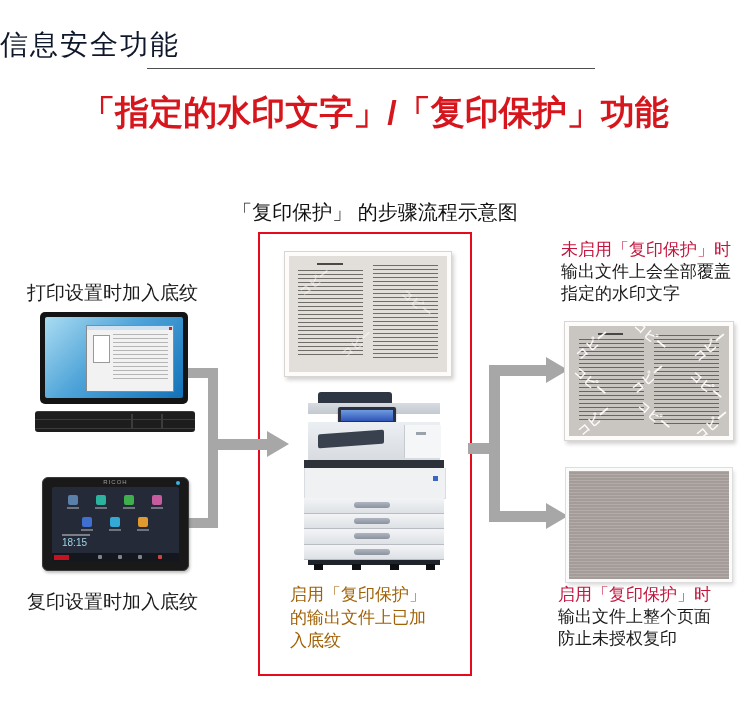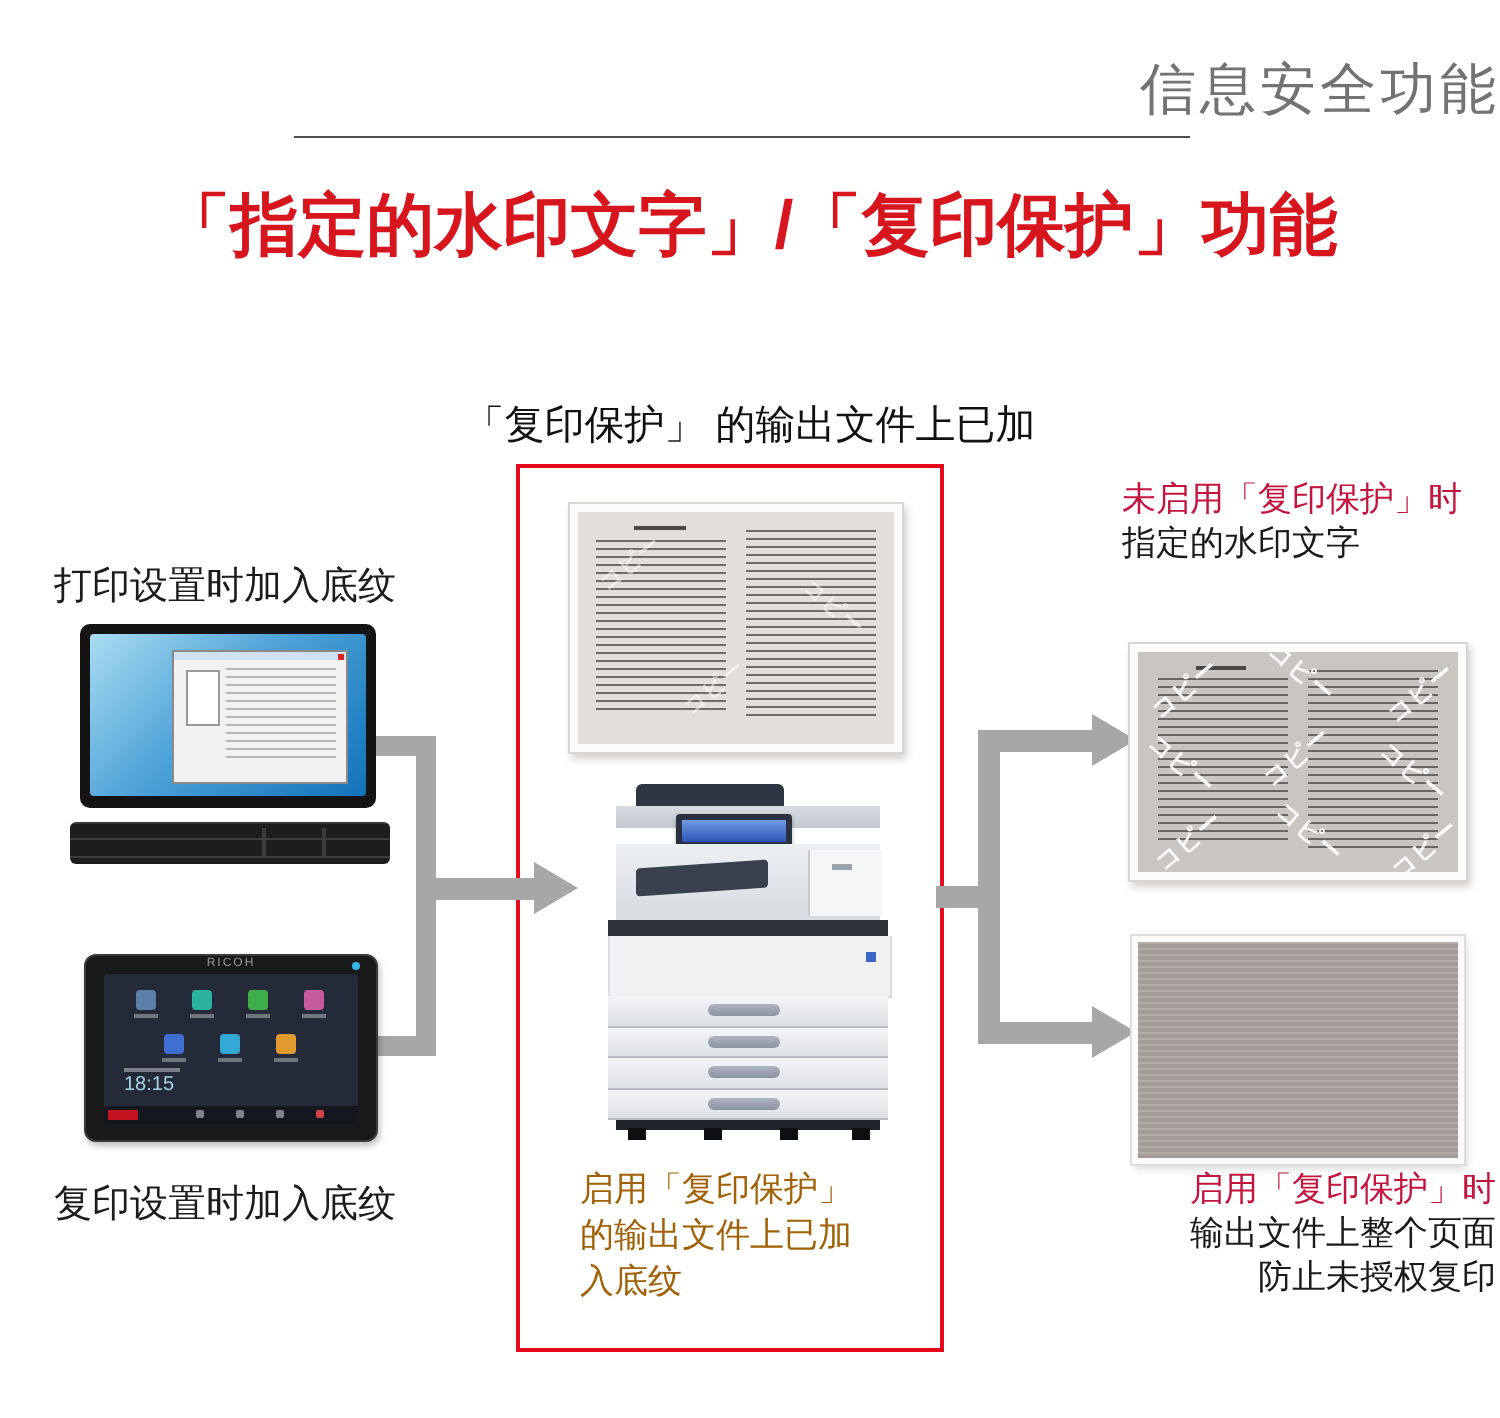--- a/index.html
+++ b/index.html
@@ -2,21 +2,21 @@
 <html><head>
 <meta charset="utf-8">
 <style>
   html,body{margin:0;padding:0;background:#fff;}
   .canvas{
     position:relative;width:750px;height:709px;background:#fff;overflow:hidden;
     font-family:"Liberation Sans","DejaVu Sans",sans-serif;color:#1a1a1a;
   }
 
   
-  .title{position:absolute;left:0;right:0;top:26px;text-align:right;font-size:28px;letter-spacing:2px;color:#737373;}
+  .title{position:absolute;left:0;right:0;top:26px;text-align:left;font-size:28px;letter-spacing:2px;color:#0f172a;}
   .title-rule{position:absolute;left:147px;top:68px;width:448px;height:1px;background:#4f4f4f;}
   .heading{position:absolute;left:0;right:0;top:90px;text-align:center;font-size:34px;font-weight:bold;}
   .subtitle{position:absolute;left:0;right:0;top:199px;text-align:center;font-size:20px;color:#111;}
 
   
   .side-label{position:absolute;font-size:19px;color:#1c1c1c;}
 
   
   .bar{position:absolute;background:#a7a7a7;z-index:2;}
   .head{position:absolute;width:0;height:0;border-top:13px solid transparent;border-bottom:13px solid transparent;border-left:22px solid #a7a7a7;z-index:2;}
@@ -102,21 +102,21 @@
   .red-text{color:#c2143c;}
 </style>
 </head>
 <body>
 
 <div class="canvas">
 
   <div class="title">信息安全功能</div>
   <div class="title-rule"></div>
   <div class="heading red-text" style="color:#d7151c;">「指定的水印文字」/「复印保护」功能</div>
-  <div class="subtitle">「复印保护」 的输出文件上已加</div>
+  <div class="subtitle">「复印保护」 的步骤流程示意图</div>
 
   <div class="bar" style="left:158px;top:368px;width:60px;height:10px;"></div>
   <div class="bar" style="left:208px;top:368px;width:10px;height:160px;"></div>
   <div class="bar" style="left:172px;top:518px;width:46px;height:10px;"></div>
   <div class="bar" style="left:218px;top:439px;width:50px;height:11px;"></div>
   <div class="head" style="left:267px;top:431px;"></div>
 
   <div class="bar" style="left:468px;top:443px;width:32px;height:11px;"></div>
   <div class="bar" style="left:489px;top:365px;width:11px;height:157px;"></div>
   <div class="bar" style="left:489px;top:365px;width:58px;height:11px;"></div>
@@ -208,20 +208,21 @@
   </div>
 
   <div class="caption">
     <div>启用「复印保护」</div>
     <div>的输出文件上已加</div>
     <div>入底纹</div>
   </div>
 
   <div class="note" style="left:561px;top:239px;">
     <span class="red-line red-text">未启用「复印保护」时</span>
+    <span class="red-line">输出文件上会全部覆盖</span>
     <span class="red-line">指定的水印文字</span>
   </div>
 
   <div class="doc-page" style="left:564px;top:321px;width:168px;height:118px;">
     <div class="doc-inner gray">
       <div class="doc-title-bar"></div>
       <div class="doc-col c1"></div>
       <div class="doc-col c2" style="top:8%;height:82%;"></div>
       <span class="wm" style="left:4px;top:10px;">コピー</span>
       <span class="wm flip" style="left:62px;top:2px;">コピー</span>
@@ -230,19 +231,19 @@
       <span class="wm" style="left:60px;top:44px;">コピー</span>
       <span class="wm flip" style="left:118px;top:52px;">コピー</span>
       <span class="wm" style="left:6px;top:86px;">コピー</span>
       <span class="wm flip" style="left:66px;top:82px;">コピー</span>
       <span class="wm" style="left:124px;top:90px;">コピー</span>
     </div>
   </div>
 
   <div class="gray-page"></div>
 
-  <div class="note" style="left:558px;top:584px;text-align:right;">
+  <div class="note" style="left:558px;top:584px;">
     <span class="red-line red-text">启用「复印保护」时</span>
     <span class="red-line">输出文件上整个页面</span>
     <span class="red-line">防止未授权复印</span>
   </div>
 
 </div>
 
 </body></html>

